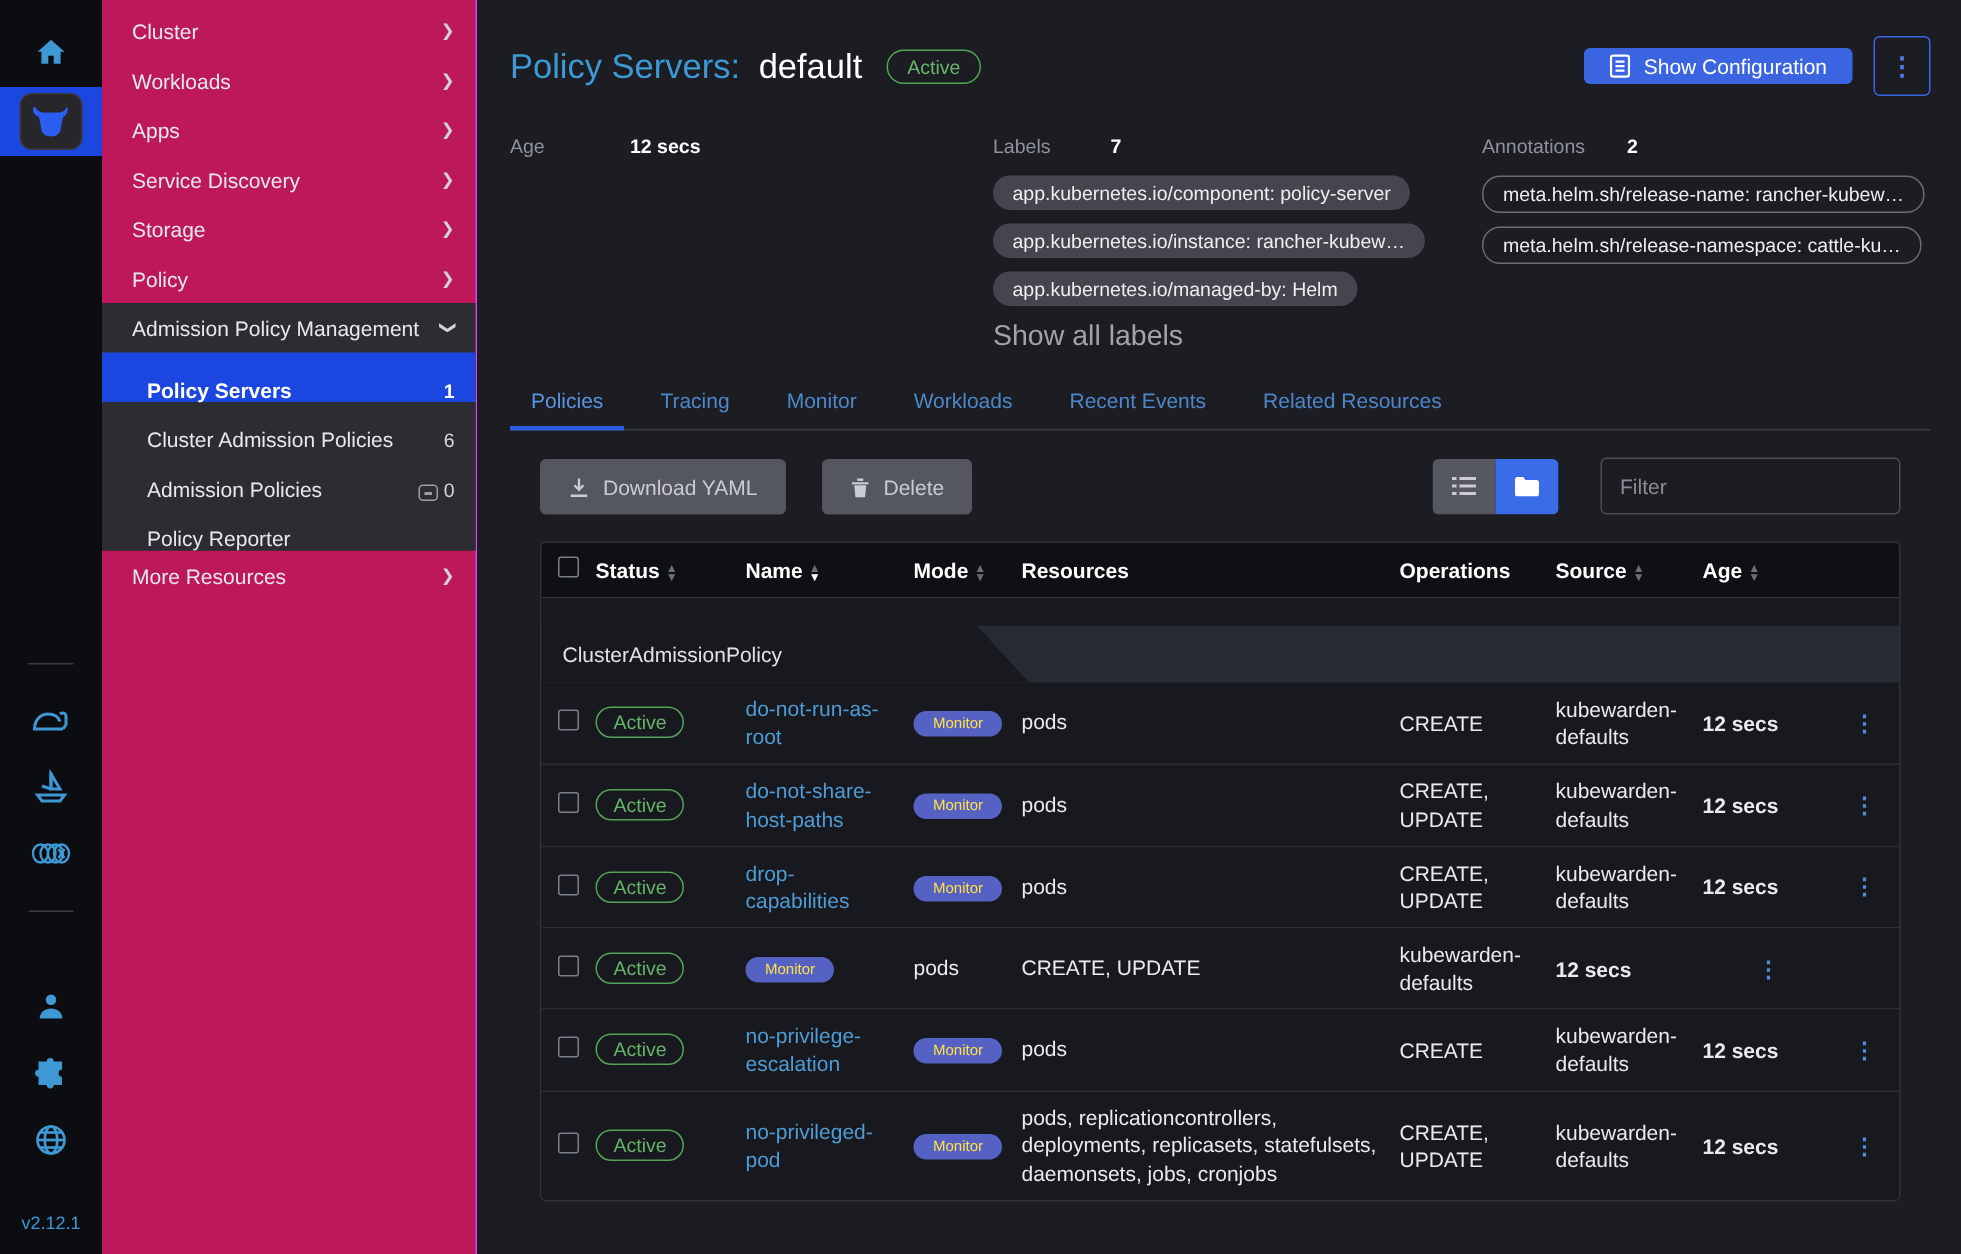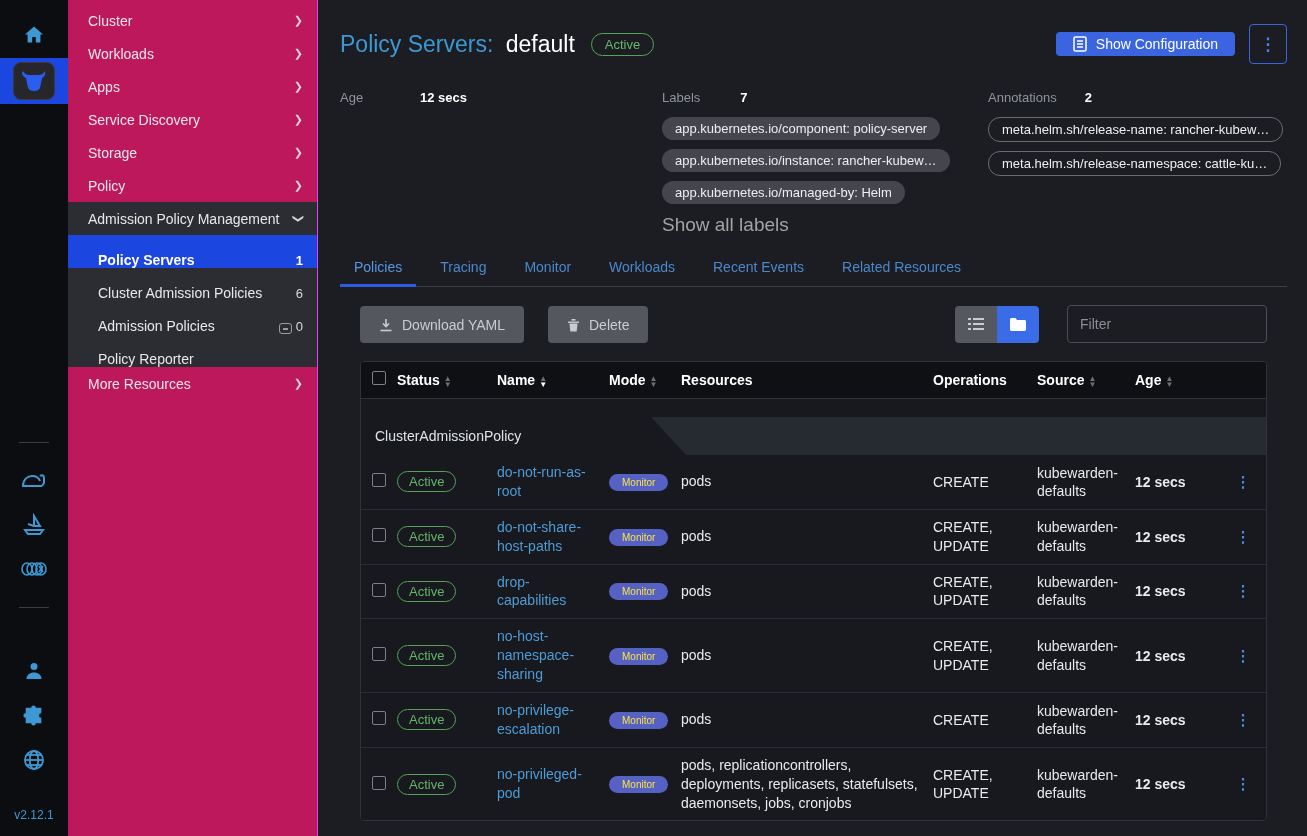--- a/index.html
+++ b/index.html
@@ -441,21 +441,20 @@
           <div class="cell res">pods</div>
           <div class="cell ops">CREATE, UPDATE</div>
           <div class="cell src">kubewarden-defaults</div>
           <div class="cell age">12 secs</div>
           <div class="row-kebab">⋮</div>
         </div>
 
         <div class="t-grid t-row">
           <div class="cell first"><span class="checkbox"></span></div>
           <div class="cell"><span class="badge-active">Active</span></div>
-          <div class="cell"><span class="name-link">no-host-namespace-sharing</span></div>
           <div class="cell"><span class="badge-mode">Monitor</span></div>
           <div class="cell res">pods</div>
           <div class="cell ops">CREATE, UPDATE</div>
           <div class="cell src">kubewarden-defaults</div>
           <div class="cell age">12 secs</div>
           <div class="row-kebab">⋮</div>
         </div>
 
         <div class="t-grid t-row">
           <div class="cell first"><span class="checkbox"></span></div>

